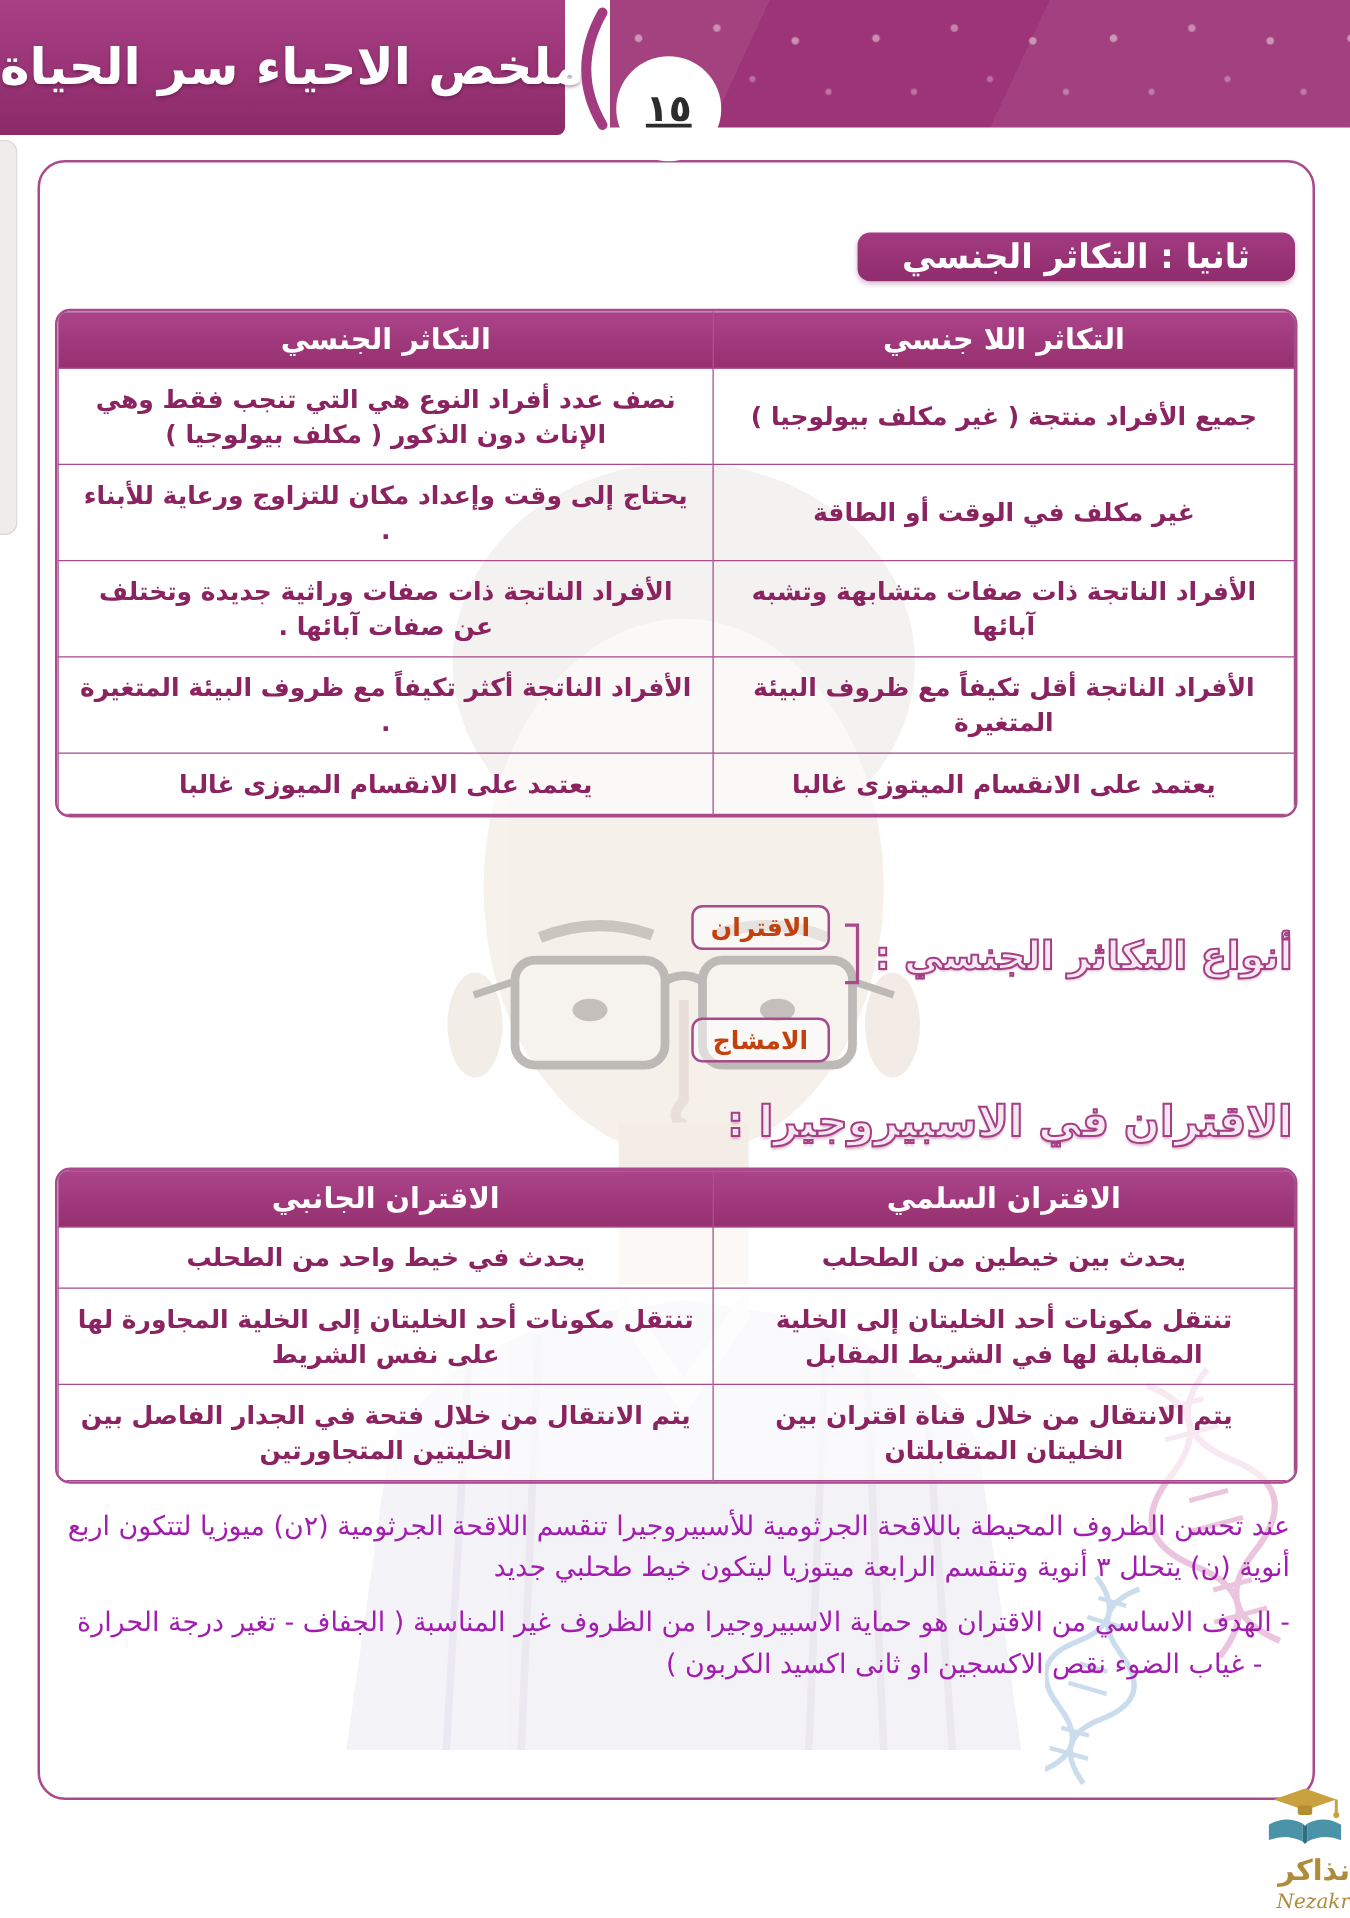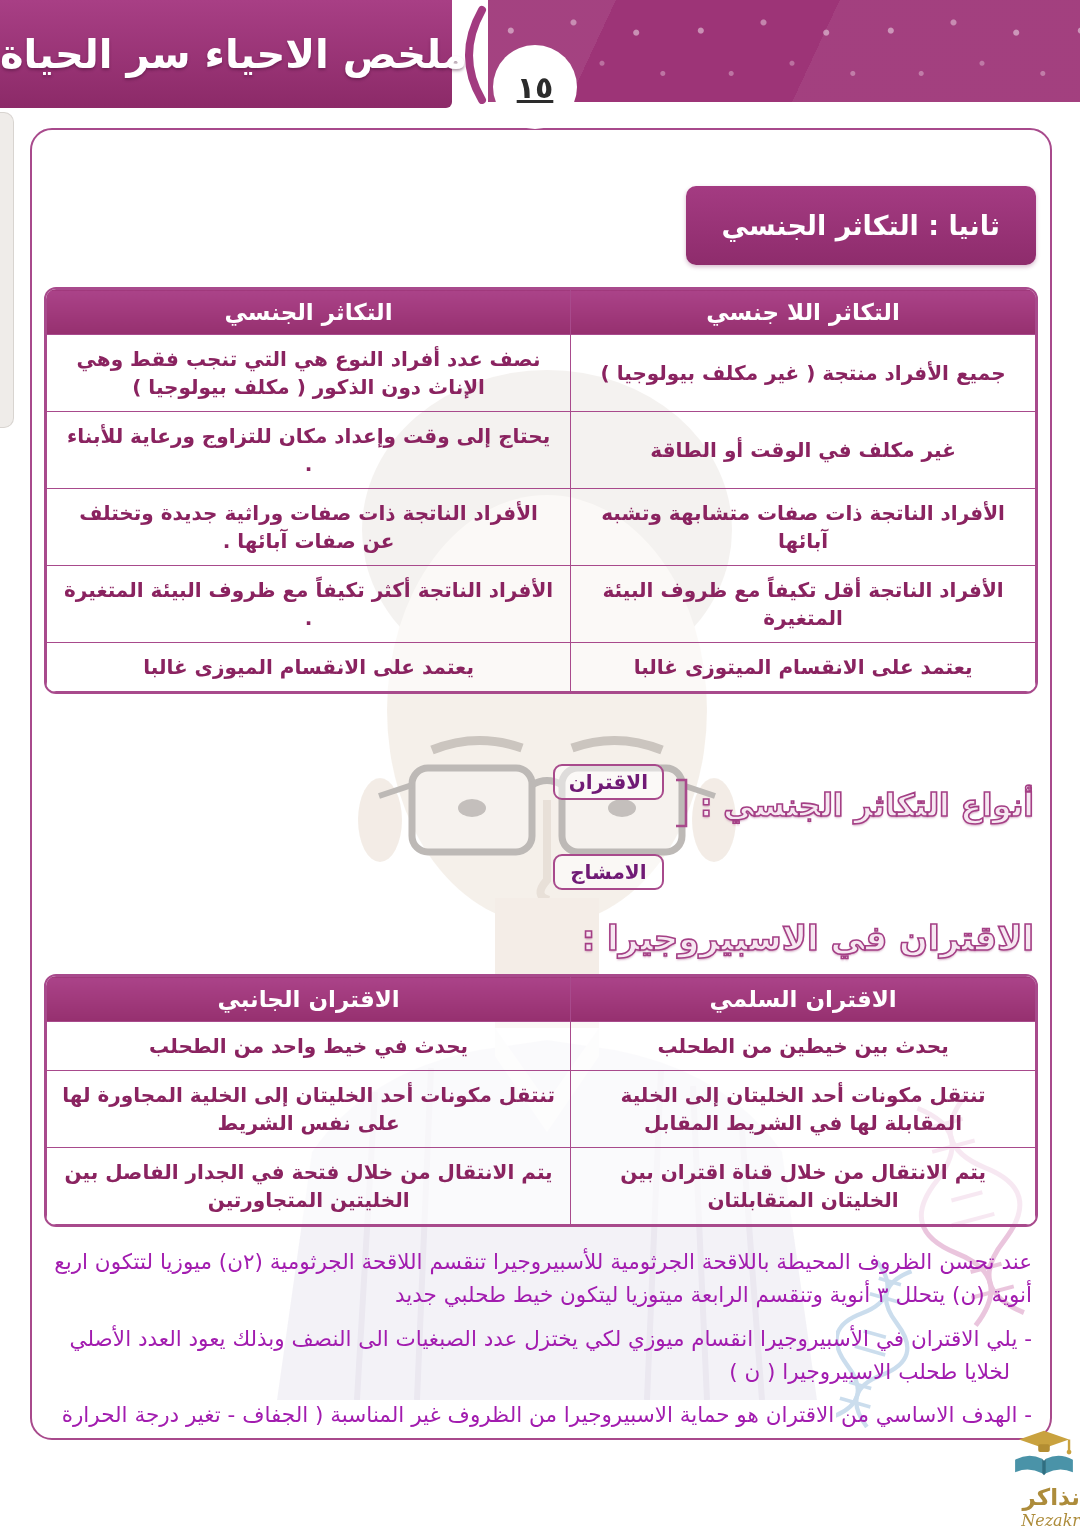--- a/index.html
+++ b/index.html
@@ -50,21 +50,21 @@
   .frame {
     position:absolute; top:128px; left:30px; width:1022px; height:1312px;
     border:2.5px solid #a84a8c; border-radius:22px; padding:10px 12px;
     overflow:hidden;
   }
   .watermark { position:absolute; left:185px; top:150px; z-index:0; pointer-events:none; }
   .dna { position:absolute; right:14px; bottom:6px; z-index:0; pointer-events:none; }
   .inner { position:relative; z-index:1; }
 
   .sec-title {
-    width:fit-content; margin:46px 2px 22px 0; padding:24px 36px;
+    width:fit-content; margin:46px 2px 22px 0; padding:4px 36px;
     background:linear-gradient(180deg,#a43b82,#8e2c6c); border-radius:10px;
     color:#fff; font-size:27px; font-weight:bold;
     box-shadow:0 2px 4px rgba(120,30,90,.3);
   }
 
   .twrap {
     border:2.5px solid #a84a8c; border-radius:12px; overflow:hidden;
     background:rgba(255,255,255,.3);
   }
   table { width:100%; border-collapse:collapse; }
@@ -84,21 +84,21 @@
     font-weight:bold;
     text-align:right;
   }
 
   .types { display:flex; align-items:center; gap:10px; margin:26px 4px 0 0; }
   .types-label { font-size:31px; }
   .tboxes { display:flex; flex-direction:column; gap:10px; }
   .tbox {
     min-width:106px; padding:4px 14px; text-align:center;
     border:2.5px solid #a84a8c; border-radius:9px; background:rgba(255,255,255,.5);
-    color:#701a75; font-size:20px; font-weight:bold;margin-top:44px;
+    color:#c2410c; font-size:20px; font-weight:bold;margin-top:44px;
   }
 
   .subsec { font-size:34px; margin:28px 4px 16px 0; }
 
   .notes { margin:18px 6px 0; }
   .notes p {
     margin:6px 0 10px; color:#a21caf; font-size:21.5px; font-weight:normal;
     line-height:1.55; text-align:right;
   }
   .notes p.dash { padding-right:22px; text-indent:-22px; }
@@ -255,21 +255,20 @@
             <tr>
               <td>يتم الانتقال من خلال قناة اقتران بين الخليتان المتقابلتان</td>
               <td>يتم الانتقال من خلال فتحة في الجدار الفاصل بين الخليتين المتجاورتين</td>
             </tr>
           </tbody>
         </table>
       </div>
 
       <div class="notes">
         <p>عند تحسن الظروف المحيطة باللاقحة الجرثومية للأسبيروجيرا تنقسم اللاقحة الجرثومية (٢ن) ميوزيا لتتكون اربع أنوية (ن) يتحلل ٣ أنوية وتنقسم الرابعة ميتوزيا ليتكون خيط طحلبي جديد</p>
-        <p class="dash">- يلي الاقتران في الأسبيروجيرا انقسام ميوزي لكي يختزل عدد الصبغيات الى النصف وبذلك يعود العدد الأصلي لخلايا طحلب الاسبيروجيرا ( ن )</p>
         <p class="dash">- الهدف الاساسي من الاقتران هو حماية الاسبيروجيرا من الظروف غير المناسبة ( الجفاف - تغير درجة الحرارة - غياب الضوء نقص الاكسجين او ثانى اكسيد الكربون )</p>
       </div>
     </div>
   </div>
 
   <div class="brand">
     <span>
       <svg width="72" height="52" viewBox="0 0 72 54">
         <path d="M6 34 Q20 26 34 33 L34 48 Q20 41 6 47 Z" fill="#4a93a8"></path>
         <path d="M66 34 Q52 26 38 33 L38 48 Q52 41 66 47 Z" fill="#4a93a8"></path>

